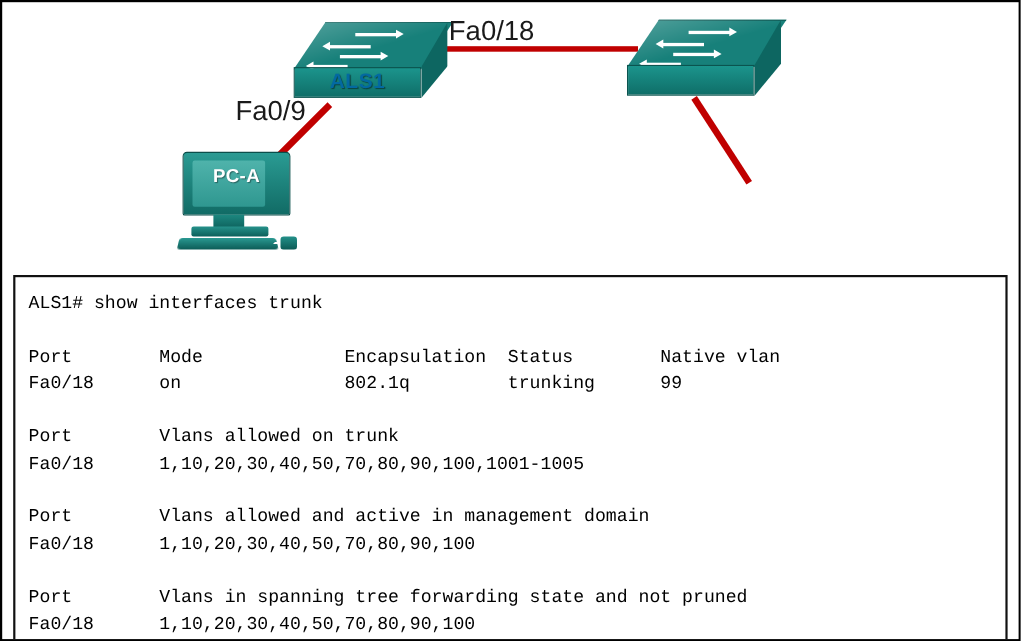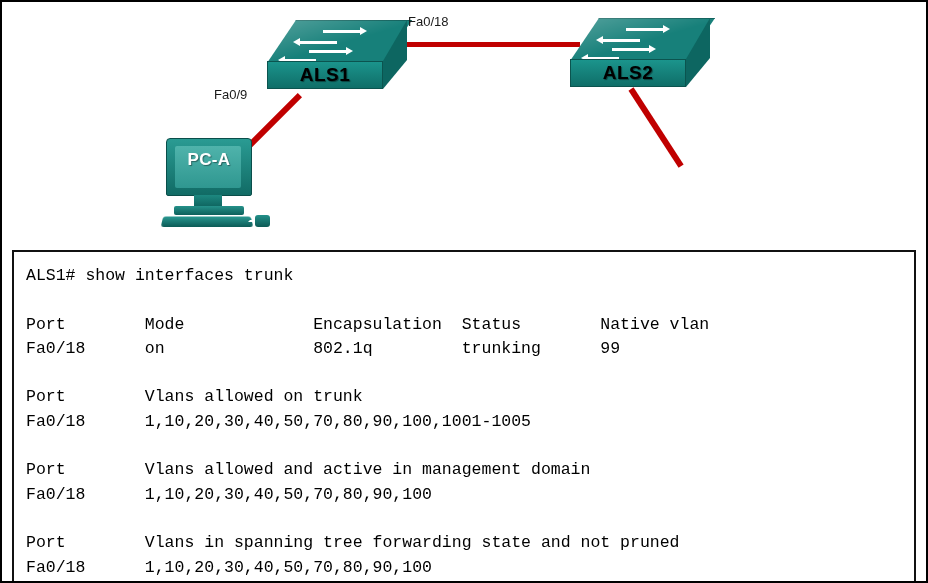--- a/index.html
+++ b/index.html
@@ -99,37 +99,37 @@
     left: -6px;
     border-right: 7px solid #ffffff;
   }
   .switch .sw-label {
     position: absolute;
     left: 0; top: 43px;
     width: 116px;
     text-align: center;
     font-size: 19px;
     font-weight: bold;
-    color: #000000;
+    color: #0369a1;
     letter-spacing: .5px;
     line-height: 24px;
     text-shadow: 1px 1px 1px rgba(0,0,0,.45);
     pointer-events: none;
   }
 
   
   .pc {
     position: absolute;
     width: 112px;
     height: 92px;
   }
   .pc .monitor {
     position: absolute;
     left: 6px; top: 0;
-    width: 86px;
+    width: 98px;
     height: 58px;
     background: linear-gradient(#2a9b93, #116b65);
     border: 1px solid #0a4e4a;
     border-radius: 4px 4px 2px 2px;
     box-sizing: border-box;
   }
   .pc .screen {
     position: absolute;
     left: 8px; top: 7px;
     width: 66px;
@@ -186,21 +186,21 @@
     height: 22px;
     border: 2px solid #ffffff;
     border-left-color: transparent;
     border-top-color: transparent;
     border-radius: 0 0 10px 0;
   }
 
   
   .port-label {
     position: absolute;
-    font-size: 13px;
+    font-size: 25px;
     color: #1a1a1a;
     white-space: nowrap;
   }
 
   
   #cli-box {
     position: absolute;
     left: 10px;
     top: 232px;
     width: 904px;
@@ -248,21 +248,20 @@
 
     <div class="switch" style="left:568px; top:16px;">
       <div class="sw-top"></div>
       <div class="sw-side"></div>
       <div class="sw-top-sheen"></div>
       <div class="arrow right" style="left:56px; top:10px; width:38px;"></div>
       <div class="arrow left" style="left:32px; top:21px; width:38px;"></div>
       <div class="arrow right" style="left:42px; top:30px; width:38px;"></div>
       <div class="arrow left" style="left:17px; top:39px; width:32px;"></div>
       <div class="sw-front"></div>
-      <div class="sw-label">ALS2</div>
     </div>
 
     <div class="pc" style="left:158px; top:136px;">
       <div class="monitor">
         <div class="screen"></div>
         <div class="screen-label">PC-A</div>
       </div>
       <div class="neck"></div>
       <div class="base"></div>
       <div class="kb"></div>

